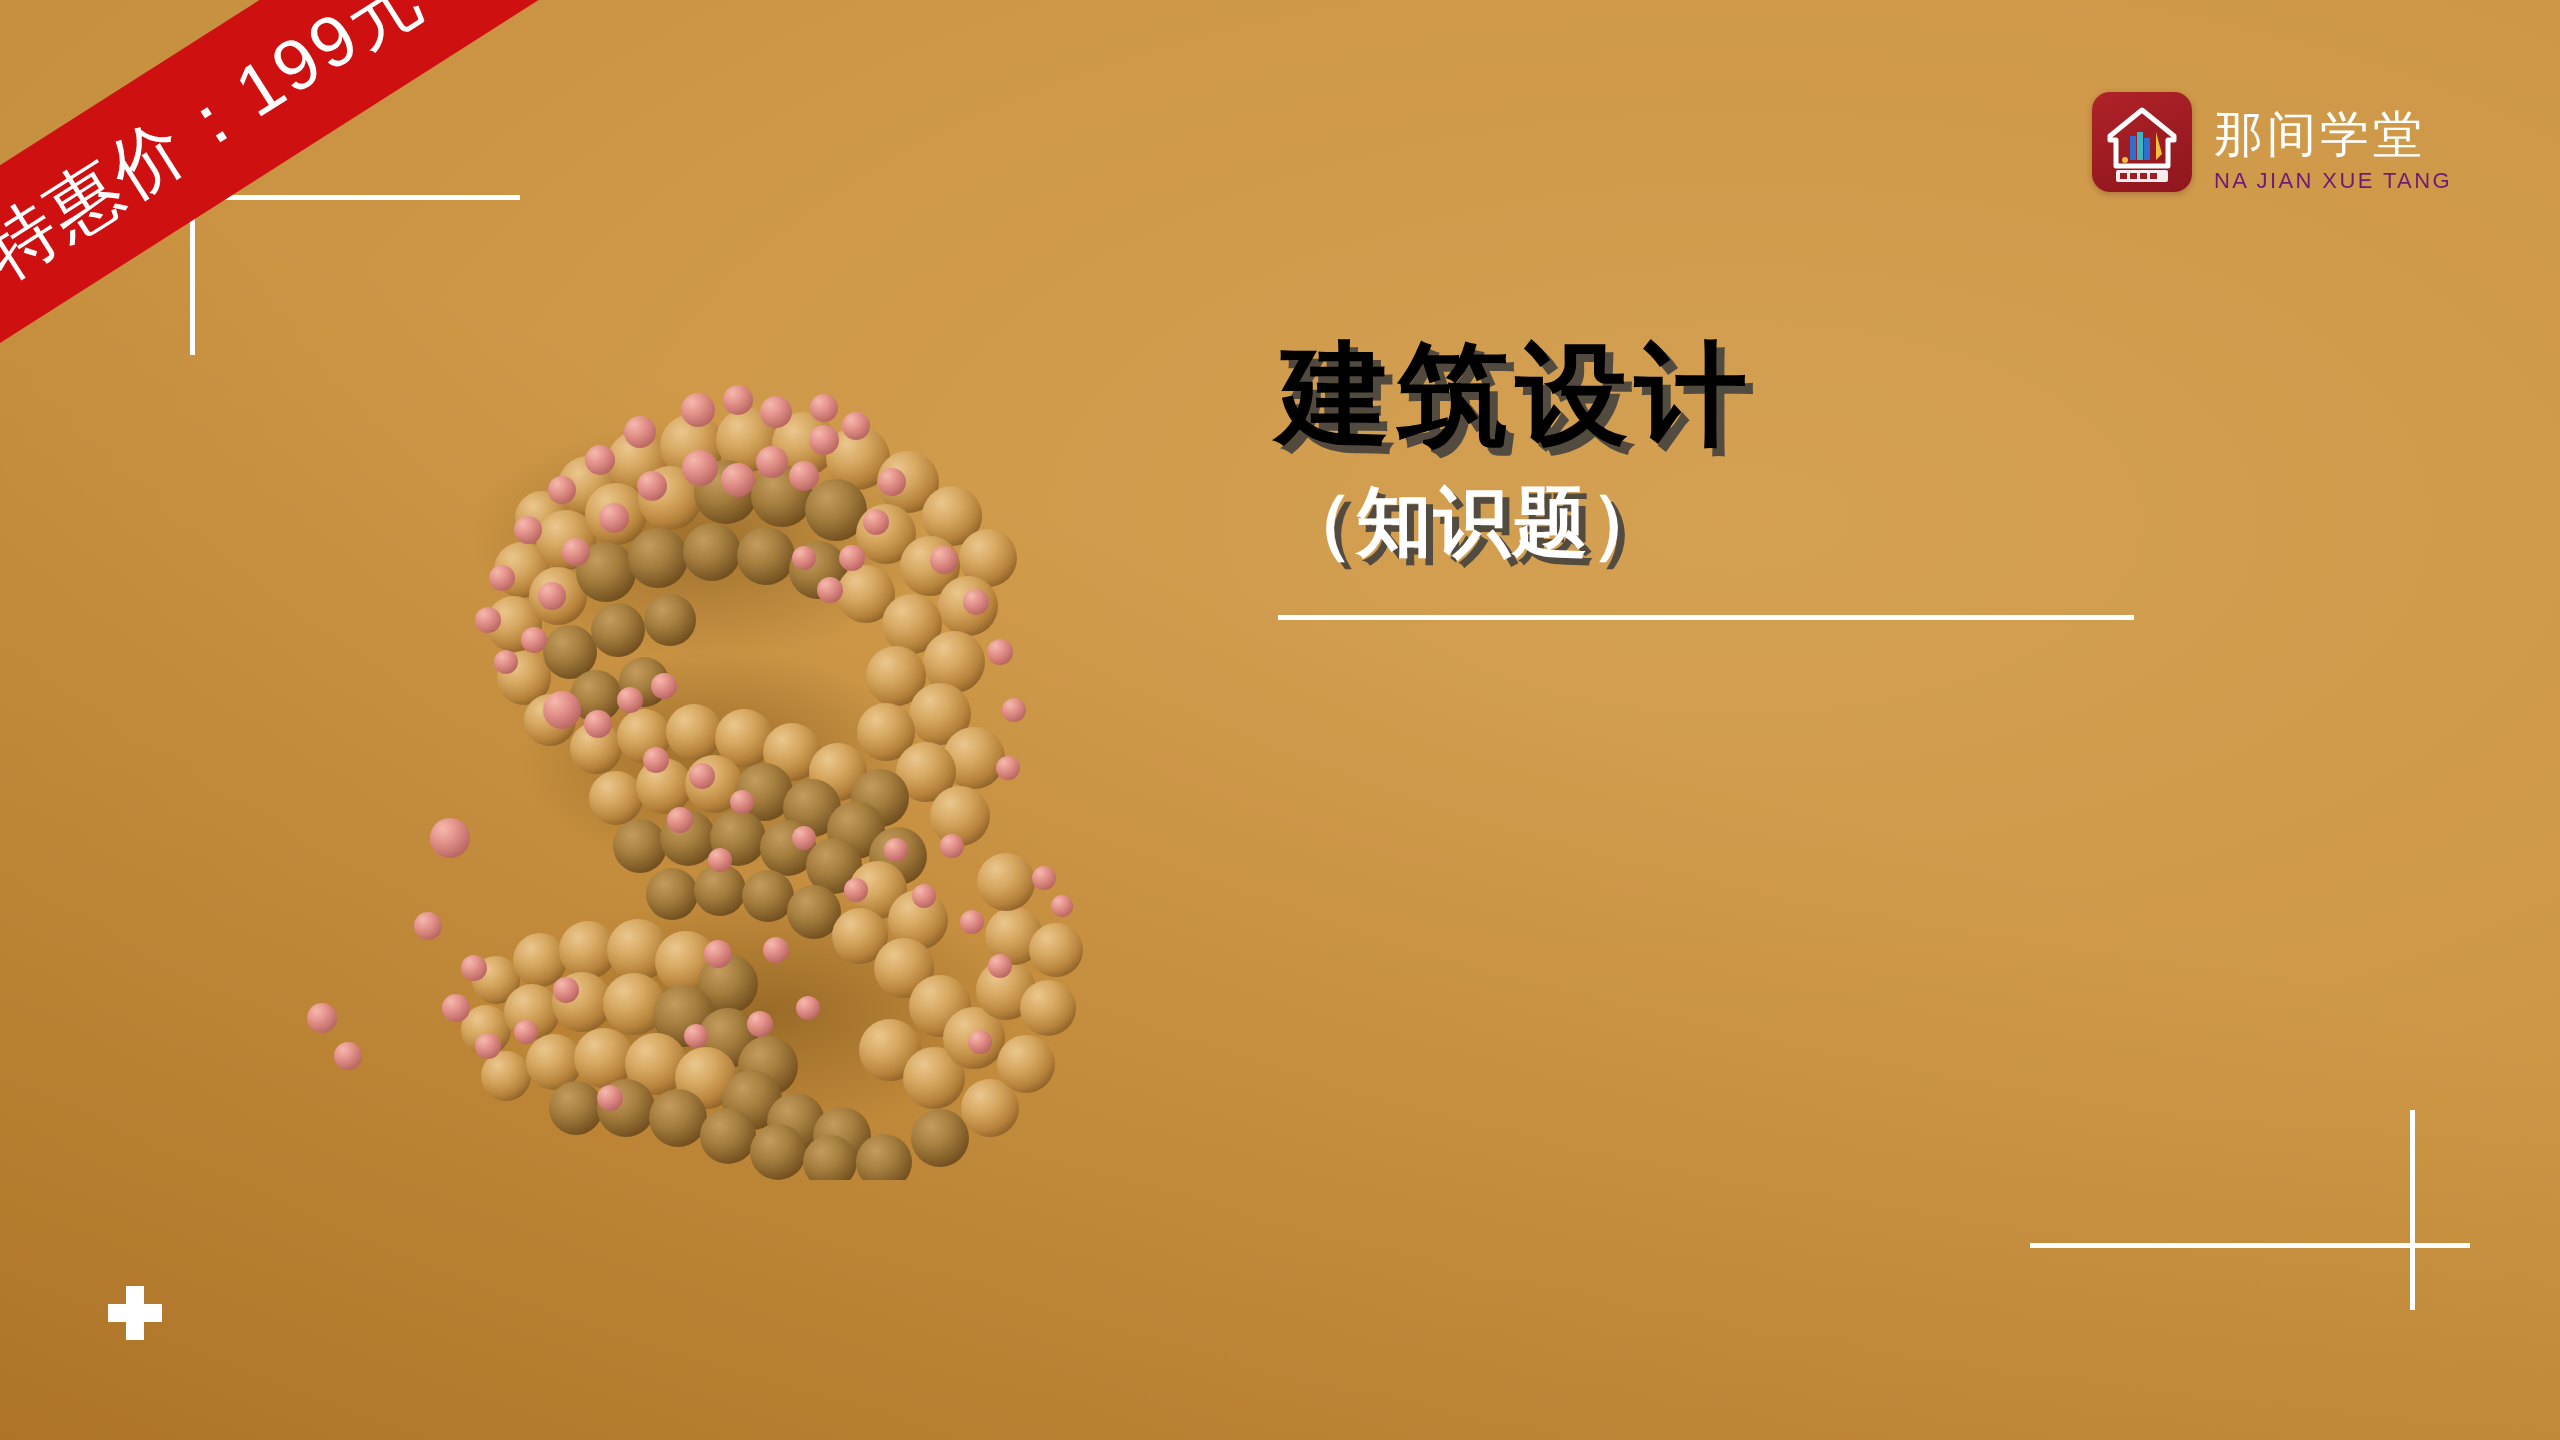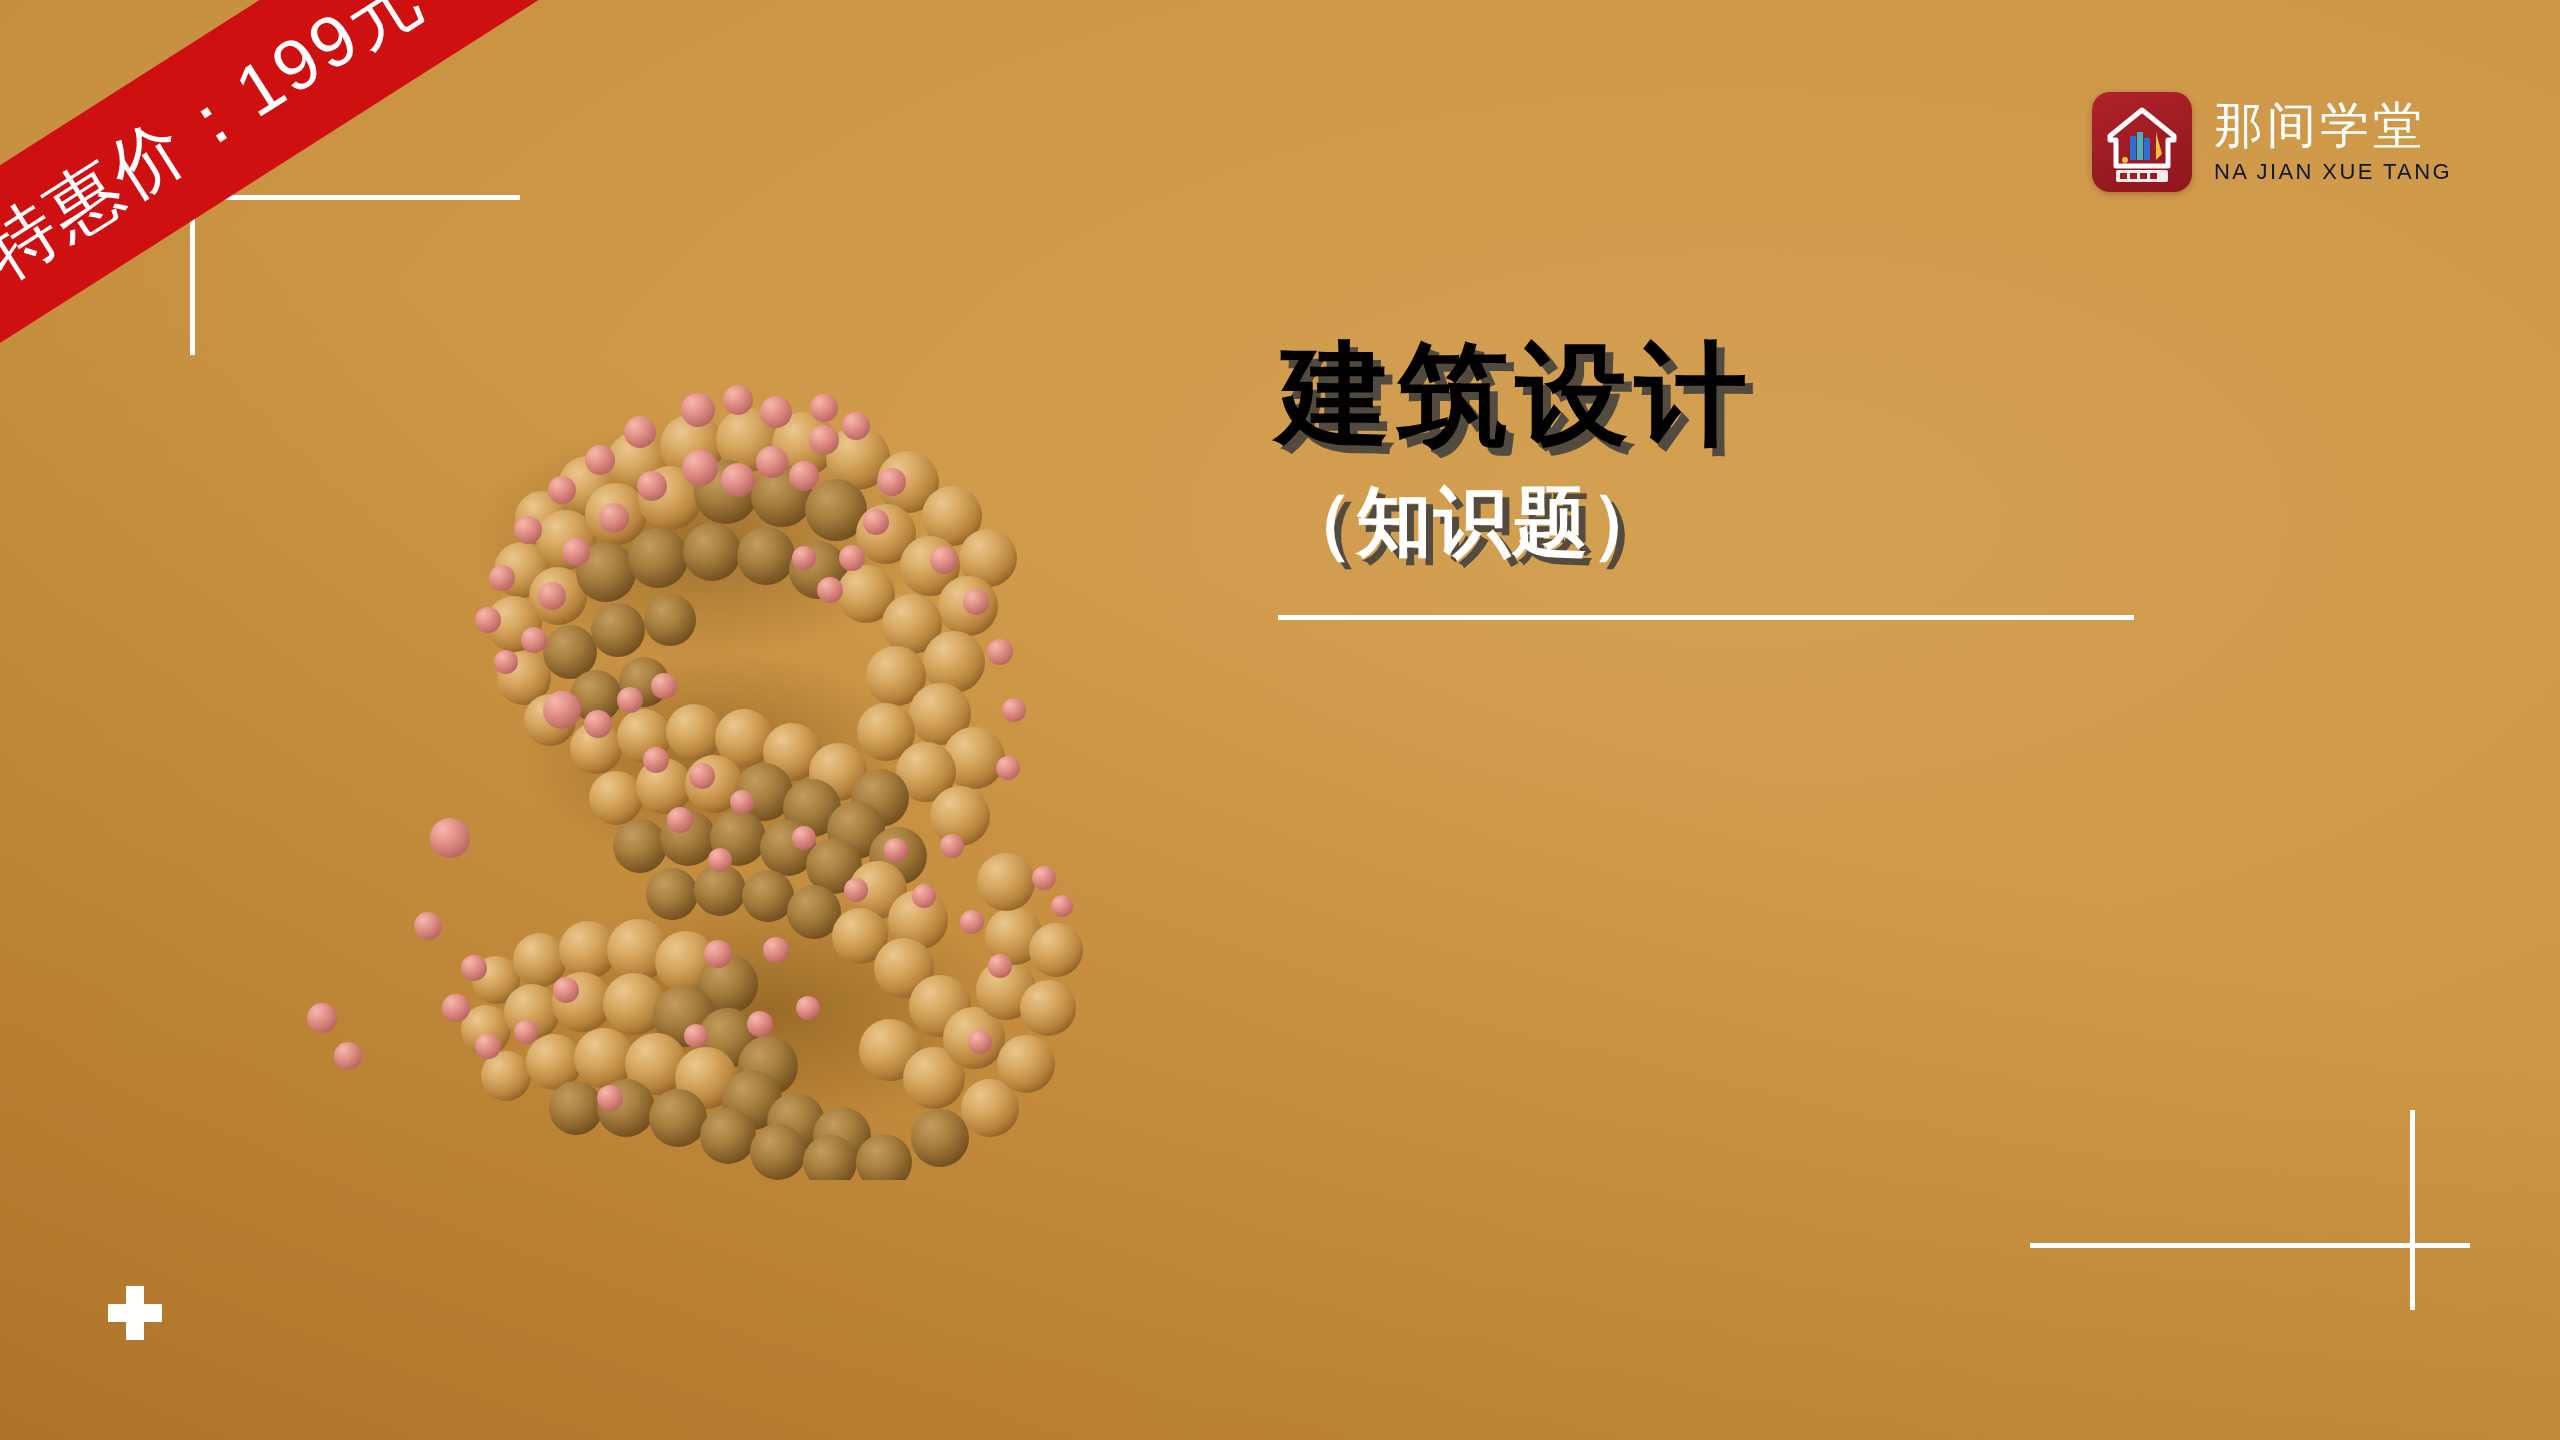--- a/index.html
+++ b/index.html
@@ -101,21 +101,21 @@
     white-space: nowrap;
     font-family: "Liberation Sans", "DejaVu Sans", sans-serif;
   }
 
   
   .brand {
     position: absolute;
     right: 108px;
     top: 92px;
     display: flex;
-    align-items: center;
+    align-items: flex-end;
     gap: 22px;
   }
   .brand-mark {
     width: 100px;
     height: 100px;
     border-radius: 18px;
     background: linear-gradient(160deg, #b02229 0%, #9d1b22 55%, #8f161d 100%);
     position: relative;
     flex: 0 0 auto;
     box-shadow: 0 2px 6px rgba(80,20,20,0.28);
@@ -123,21 +123,21 @@
   .brand-mark svg { position: absolute; inset: 0; width: 100%; height: 100%; }
   .brand-text { display: flex; flex-direction: column; line-height: 1; }
   .brand-name {
     color: #ffffff;
     font-size: 49px;
     font-weight: 400;
     letter-spacing: 4px;
     white-space: nowrap;
   }
   .brand-pinyin {
-    color: #0f172a;
+    color: #701a75;
     font-size: 22px;
     font-weight: 400;
     letter-spacing: 2.4px;
     margin-top: 11px;
     white-space: nowrap;
   }
 
   
   .sculpture {
     position: absolute;

